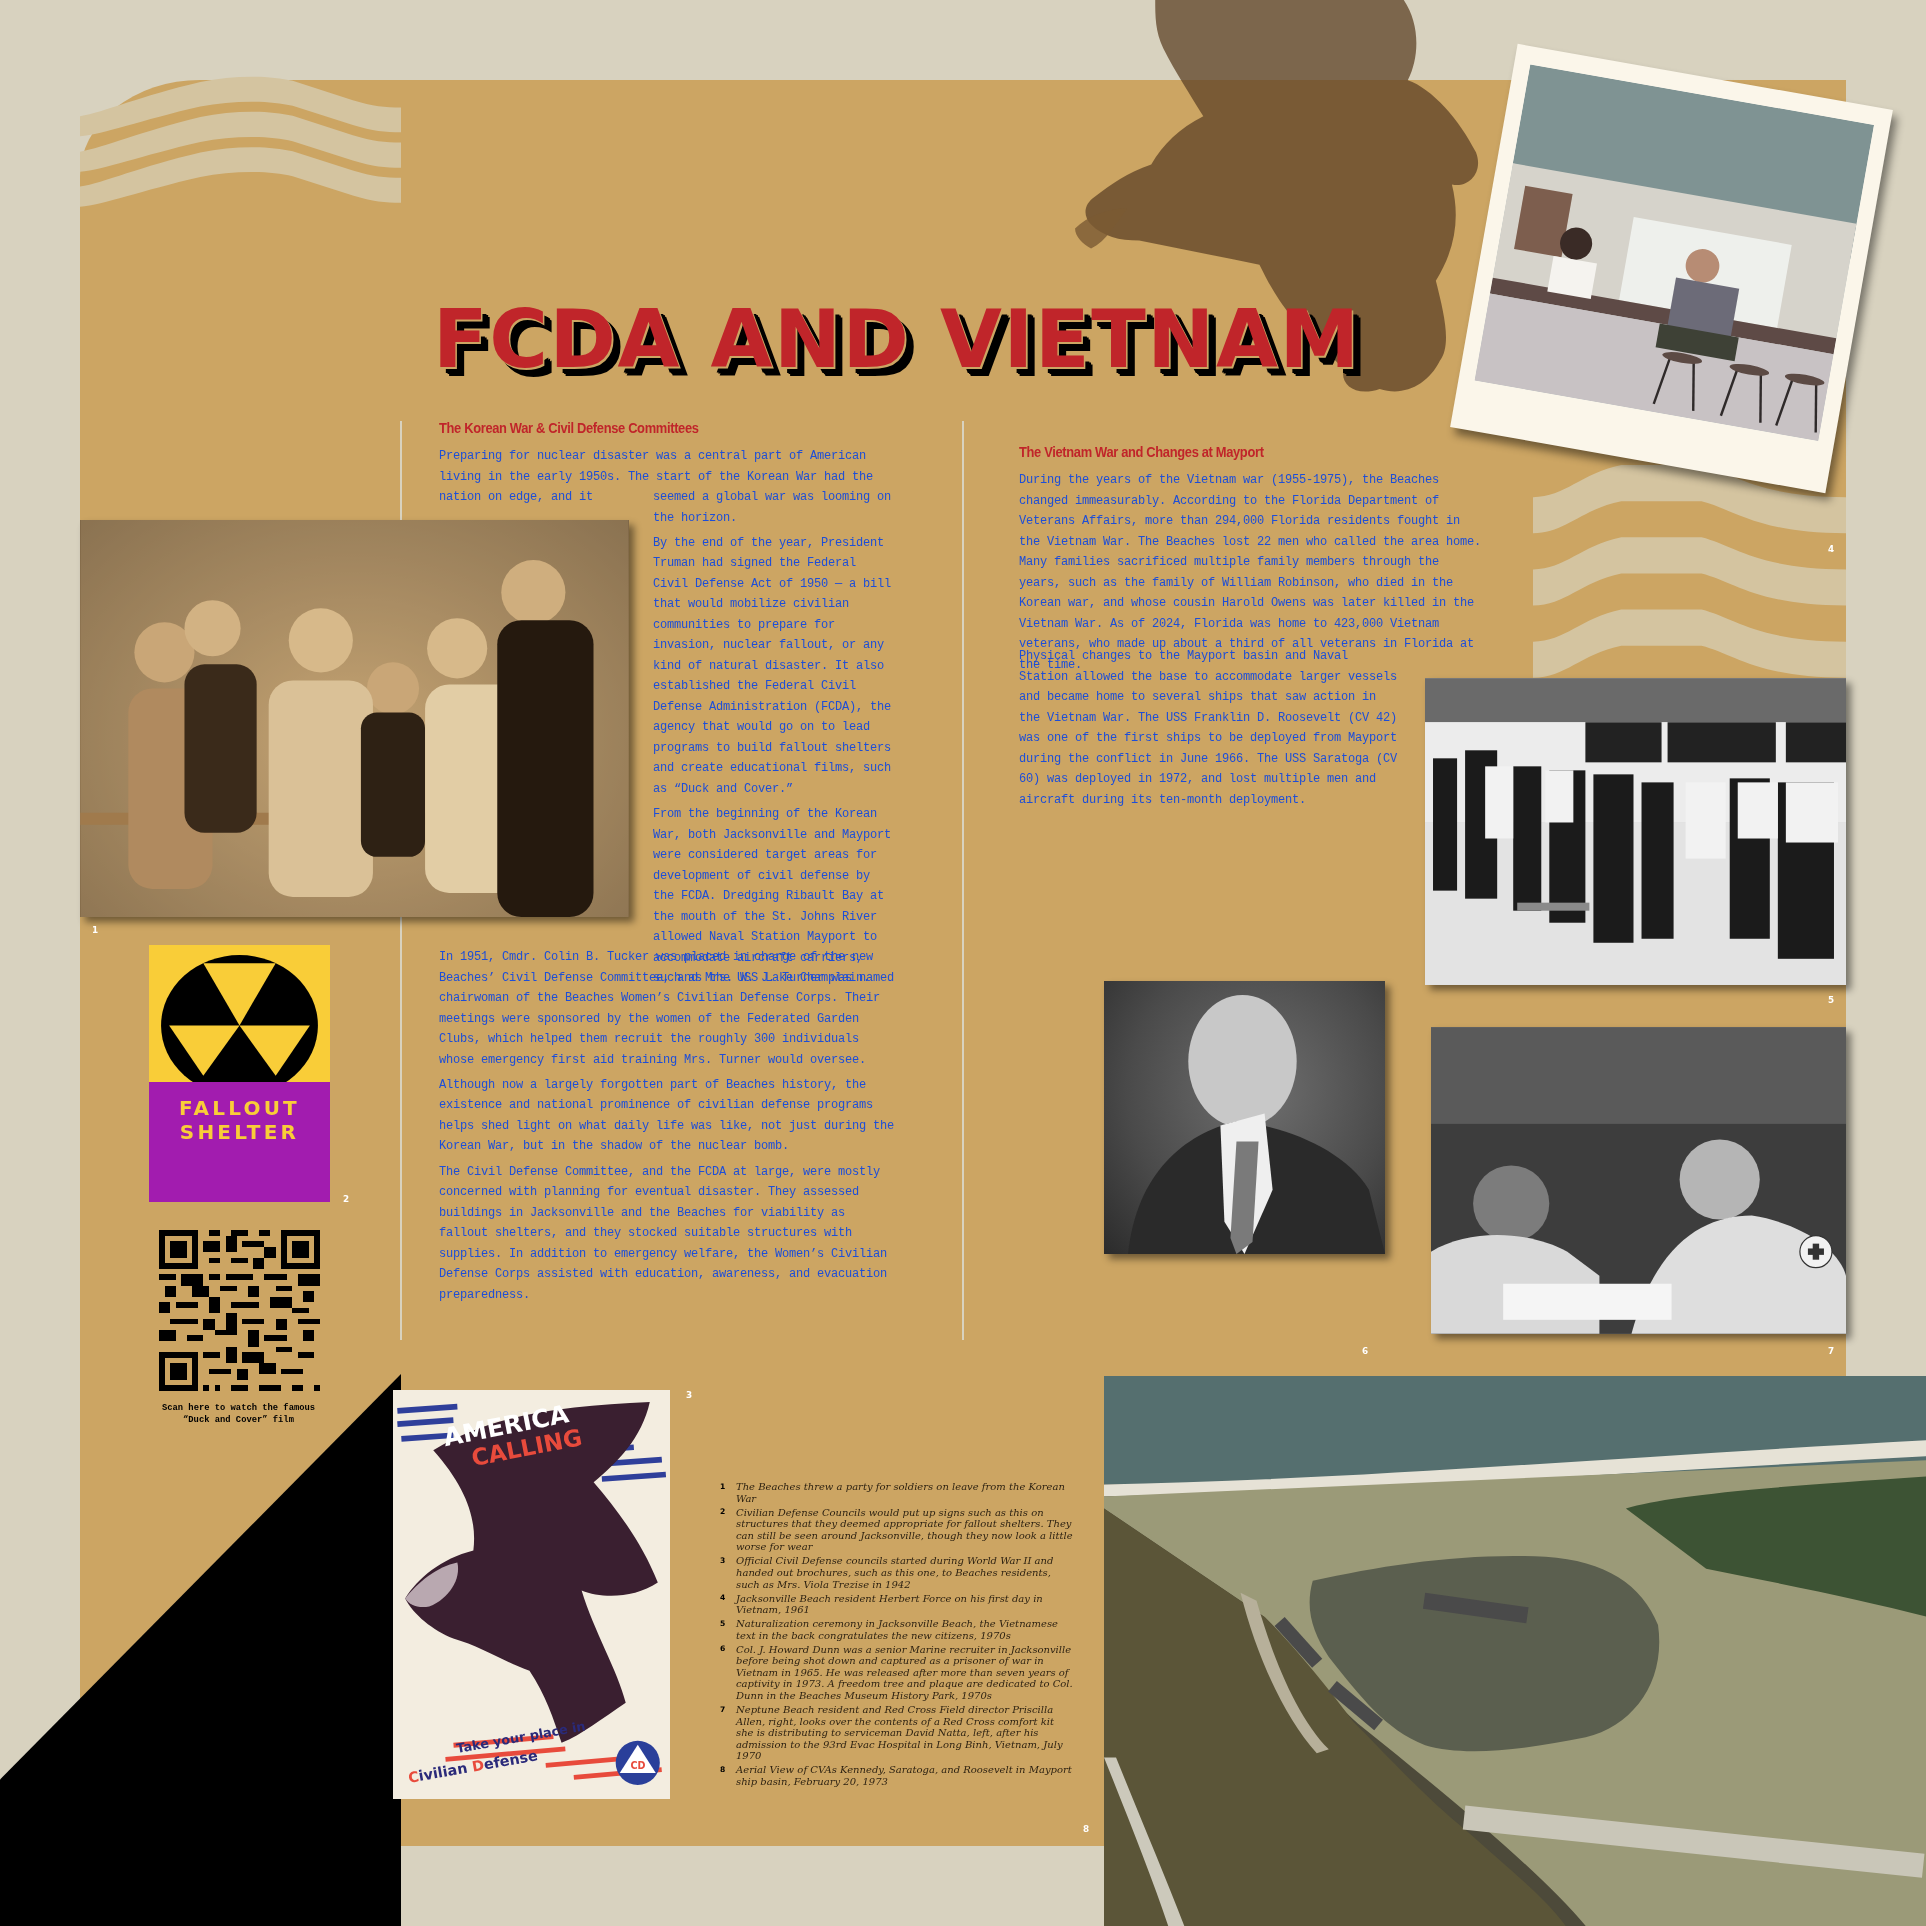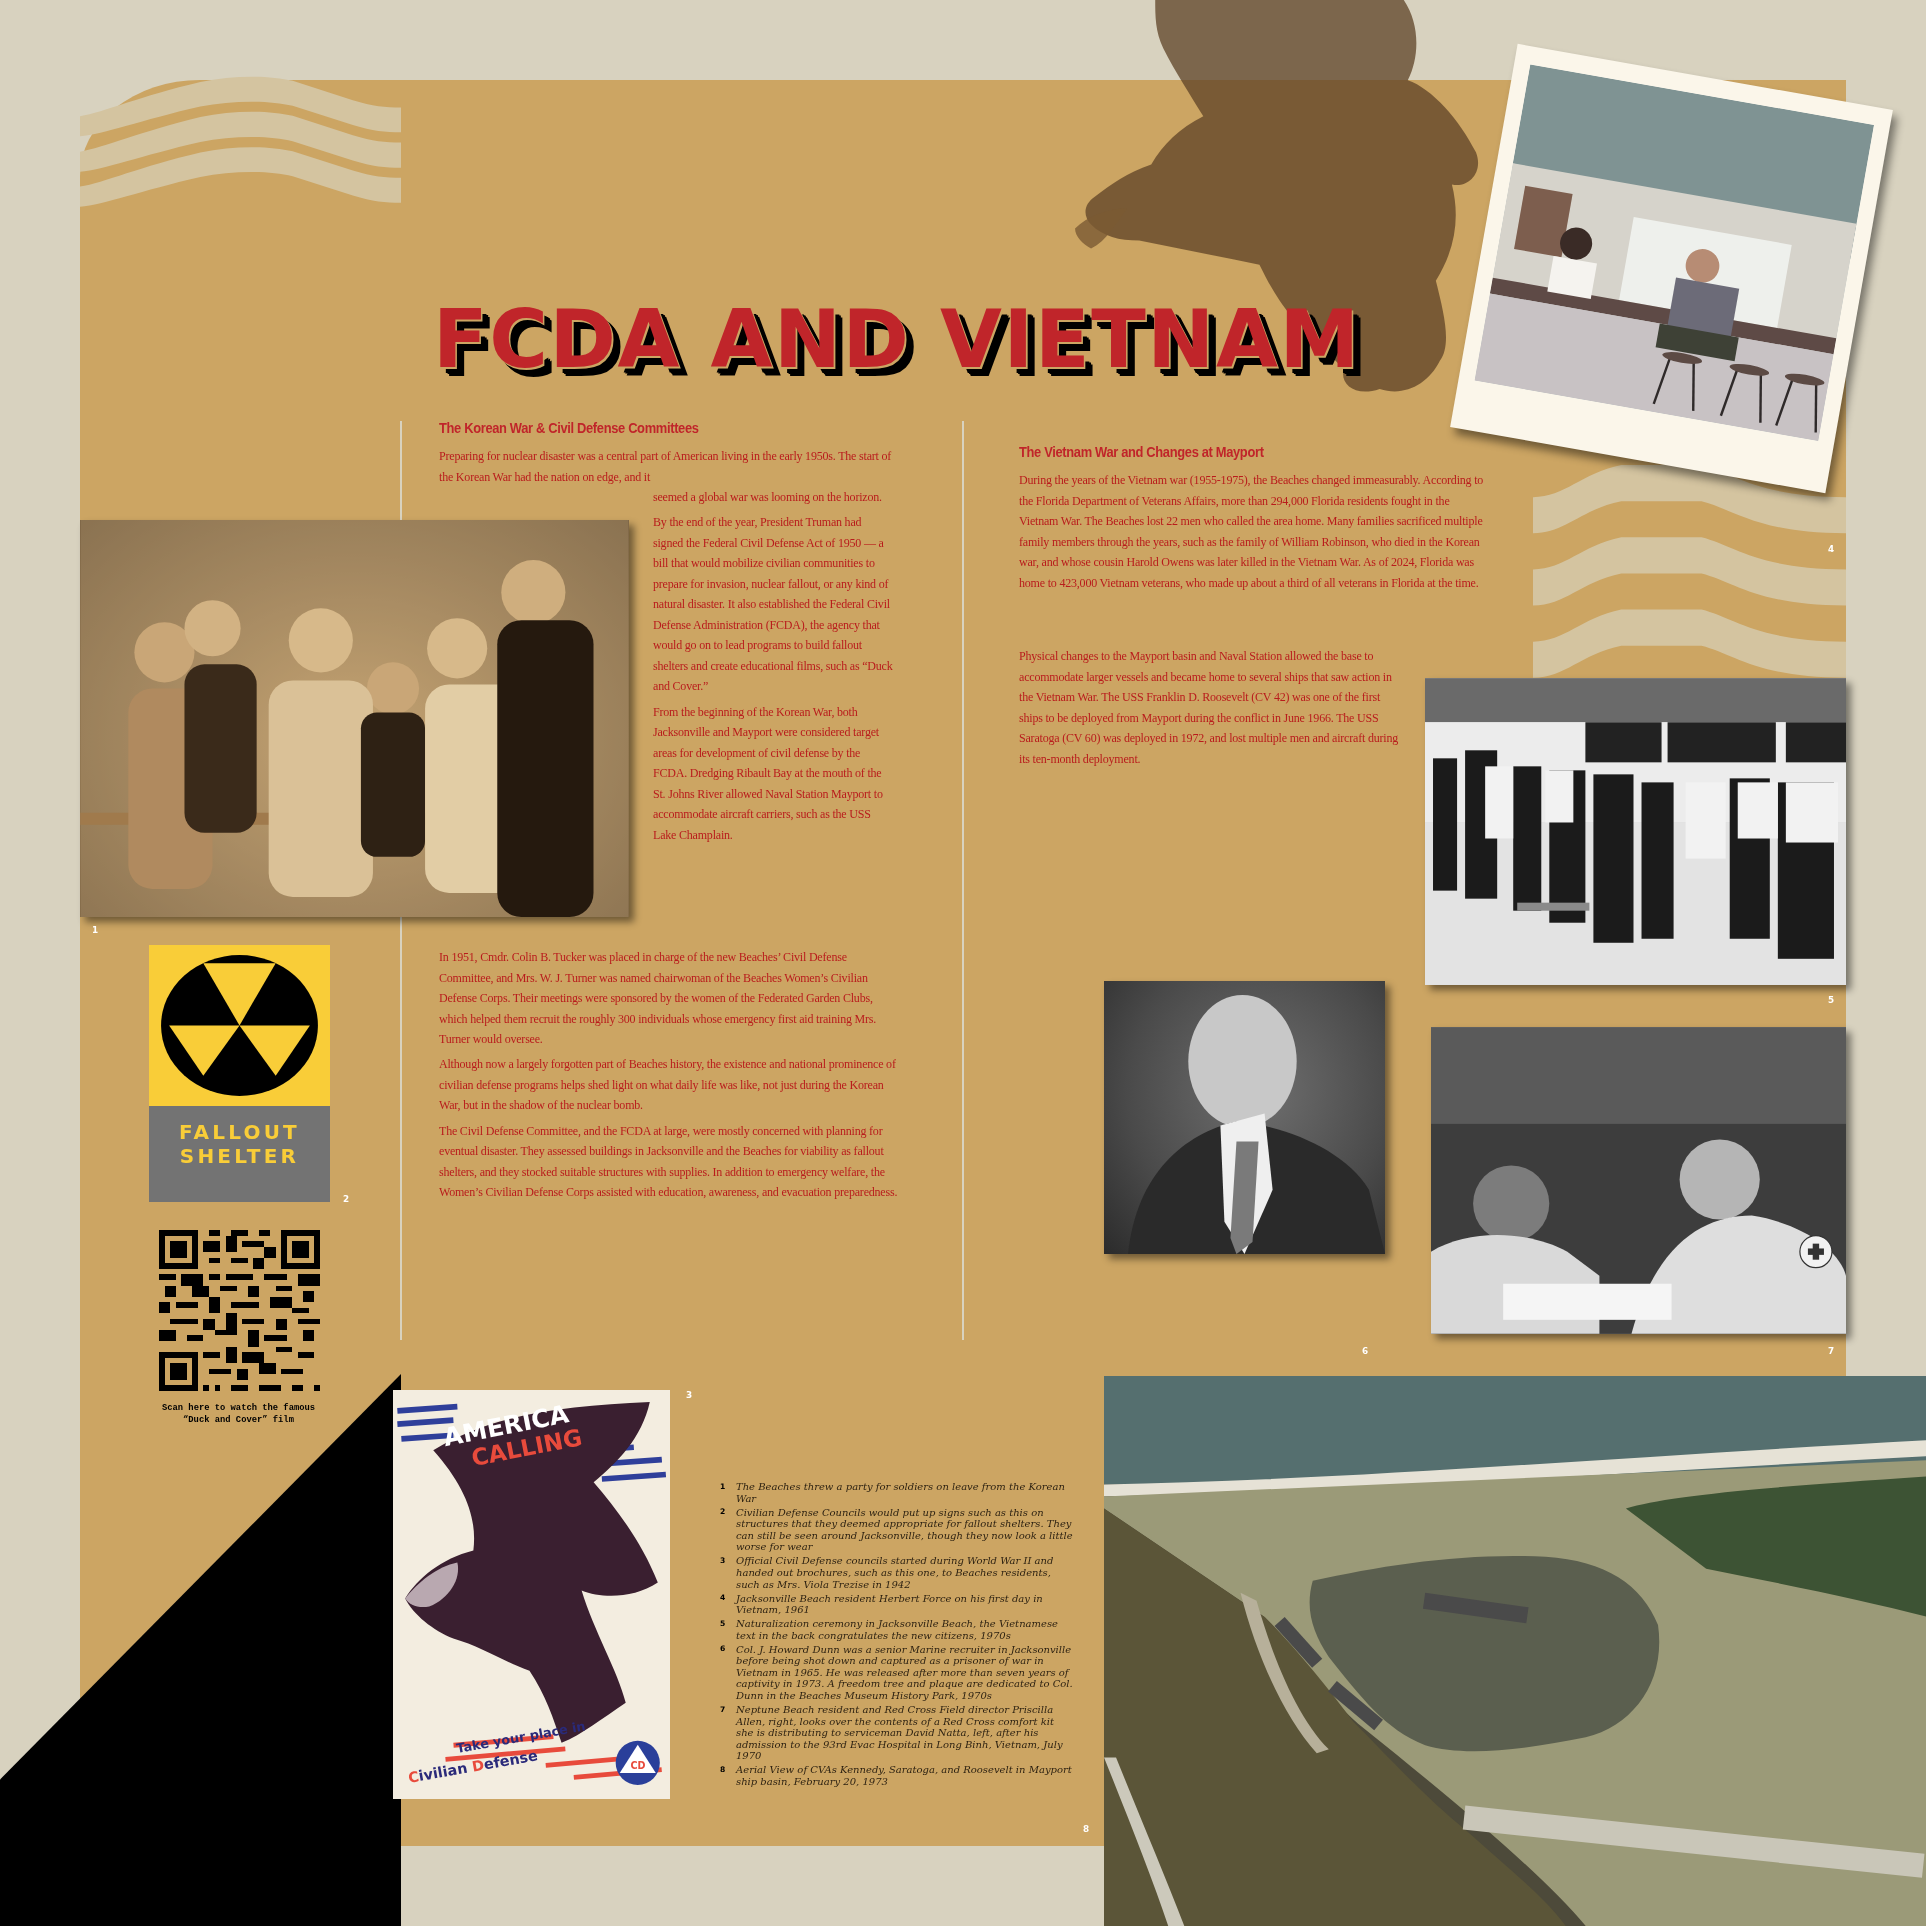--- a/index.html
+++ b/index.html
@@ -16,29 +16,29 @@
 
   .title { position: absolute; left: 433px; top: 293px; font-family: "DejaVu Sans", sans-serif;
            font-weight: bold; font-size: 80px; letter-spacing: 1.6px; color: #c0252a;
            text-shadow: 1.6px 1.6px 0 #cca563, 5.6px 5.6px 0 #000, 7.2px 7.2px 0 #000, 8.8px 8.8px 0 #000; }
 
   .divider { position: absolute; width: 2px; background: #d8d2bf; }
 
   .heading { position: absolute; font-family: "Liberation Sans", sans-serif; font-weight: bold;
              color: #c0252a; font-size: 15.2px; letter-spacing: -0.4px; transform: scaleX(0.85); transform-origin: left; }
 
-  .body-text { position: absolute; font-family: Liberation Serif, serif; font-size: 12px; line-height: 20.5px;
-               color: #b91c1c; letter-spacing: -0.2px; }
+  .body-text { position: absolute; font-family: Liberation Mono, monospace; font-size: 12px; line-height: 20.5px;
+               color: #1d4ed8; letter-spacing: -0.2px; }
   .body-text p { margin-bottom: 4.8px; }
 
   .photo { position: absolute; overflow: hidden; box-shadow: 4.8px 4.8px 7.2px rgba(0,0,0,0.45); }
   .photo-label { position: absolute; color: #fff; font-weight: bold; font-size: 8.8px; font-family: "DejaVu Sans", sans-serif; }
 
   .fallout { position: absolute; left: 149px; top: 945px; width: 181px; height: 257px; background: #f9cd38; }
-  .fallout-band { position: absolute; left: 0; bottom: 0; width: 100%; height: 96px; background: #737373; }
+  .fallout-band { position: absolute; left: 0; bottom: 0; width: 100%; height: 120px; background: #a21caf; }
   .fallout-text { position: absolute; left: 0; top: 14px; width: 100%; text-align: center; color: #f9cd38;
                   font-family: "DejaVu Sans", sans-serif; font-weight: bold; font-size: 20px; letter-spacing: 3.2px; }
 
   .qr { position: absolute; left: 159px; top: 1230px; width: 161px; height: 161px; }
   .qr-caption { position: absolute; left: 140px; top: 1402px; width: 197px; text-align: center;
                 font-family: Liberation Mono, monospace; font-weight: bold; font-size: 8.8px; line-height: 12px; color: #000; }
 
   .black-wedge { position: absolute; left: 0; top: 1364px; width: 401px; height: 562px; }
 
   .poster { position: absolute; left: 393px; top: 1390px; width: 277px; height: 409px; background: #f3ede0; overflow: hidden; }

